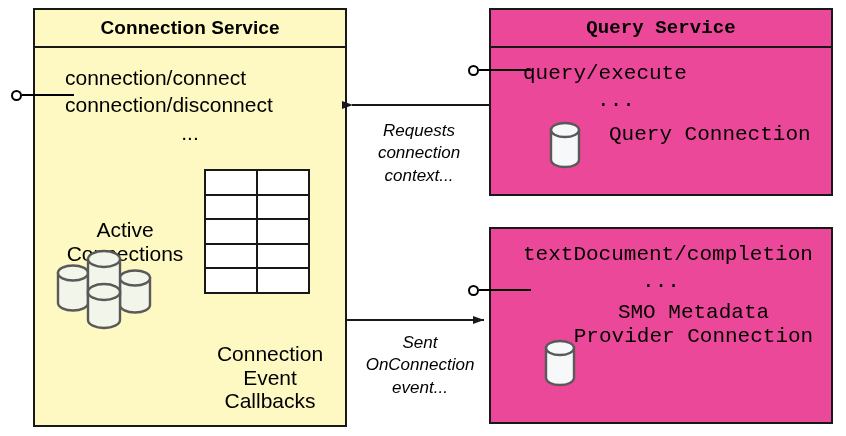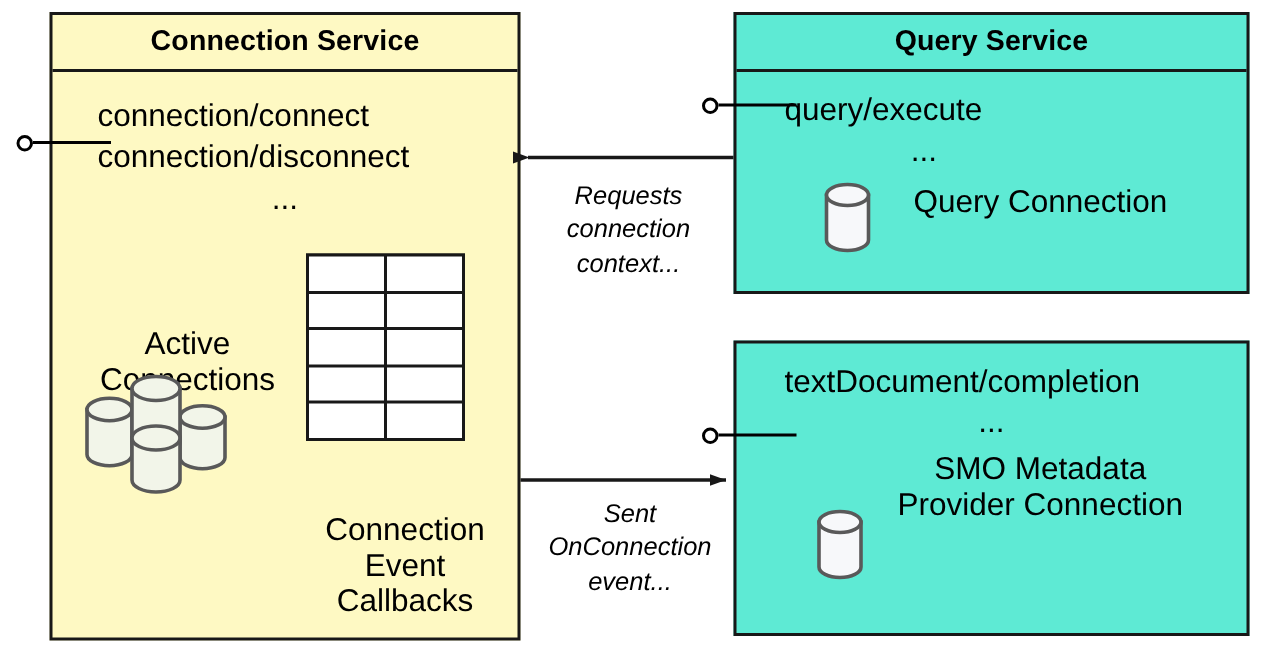--- a/index.html
+++ b/index.html
@@ -38,21 +38,21 @@
     letter-spacing: 0.1px;
   }
   .uml-body {
     position: relative;
     box-sizing: border-box;
     width: 100%;
   }
 
   
   .fill-green  { background: #fef9c3; }
-  .fill-grey   { background: #5eead4; }
+  .fill-grey   { background: #ec4899; font-family: Liberation Mono, monospace; }
 
   
   .op-line {
     position: absolute;
     font-size: 21px;
     color: #000000;
     white-space: nowrap;
     line-height: 1.05;
   }
   .ellipsis-line {

